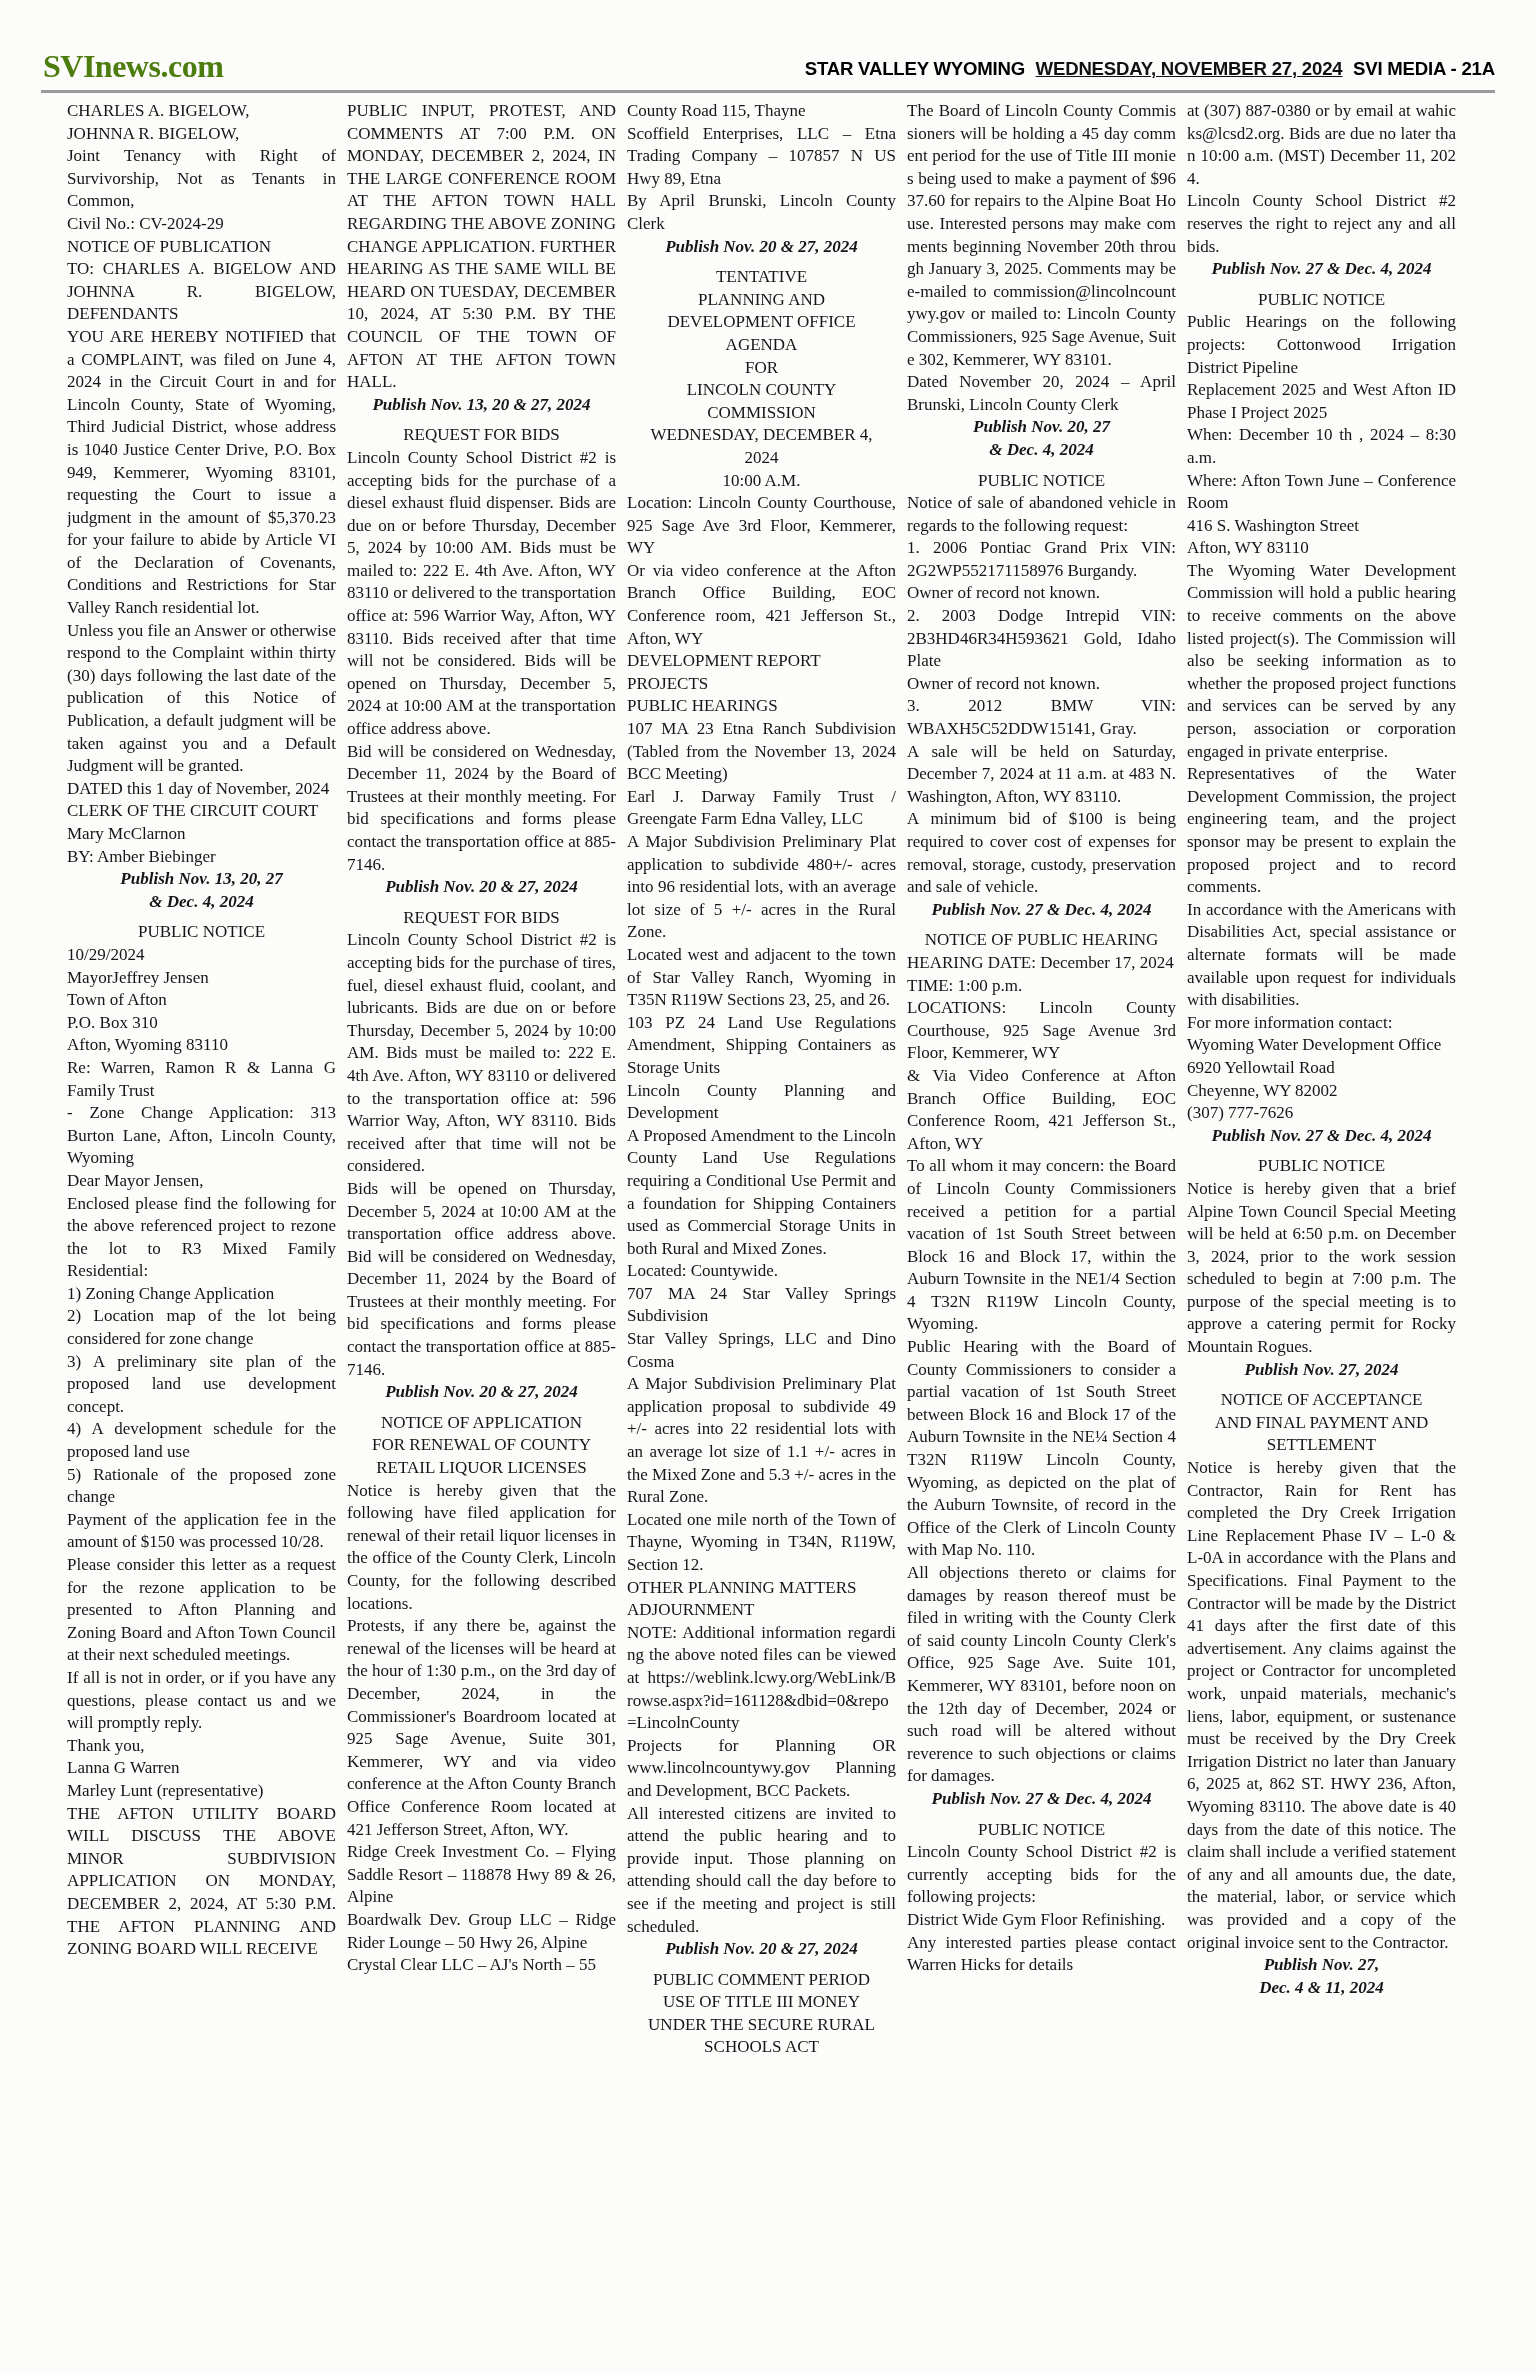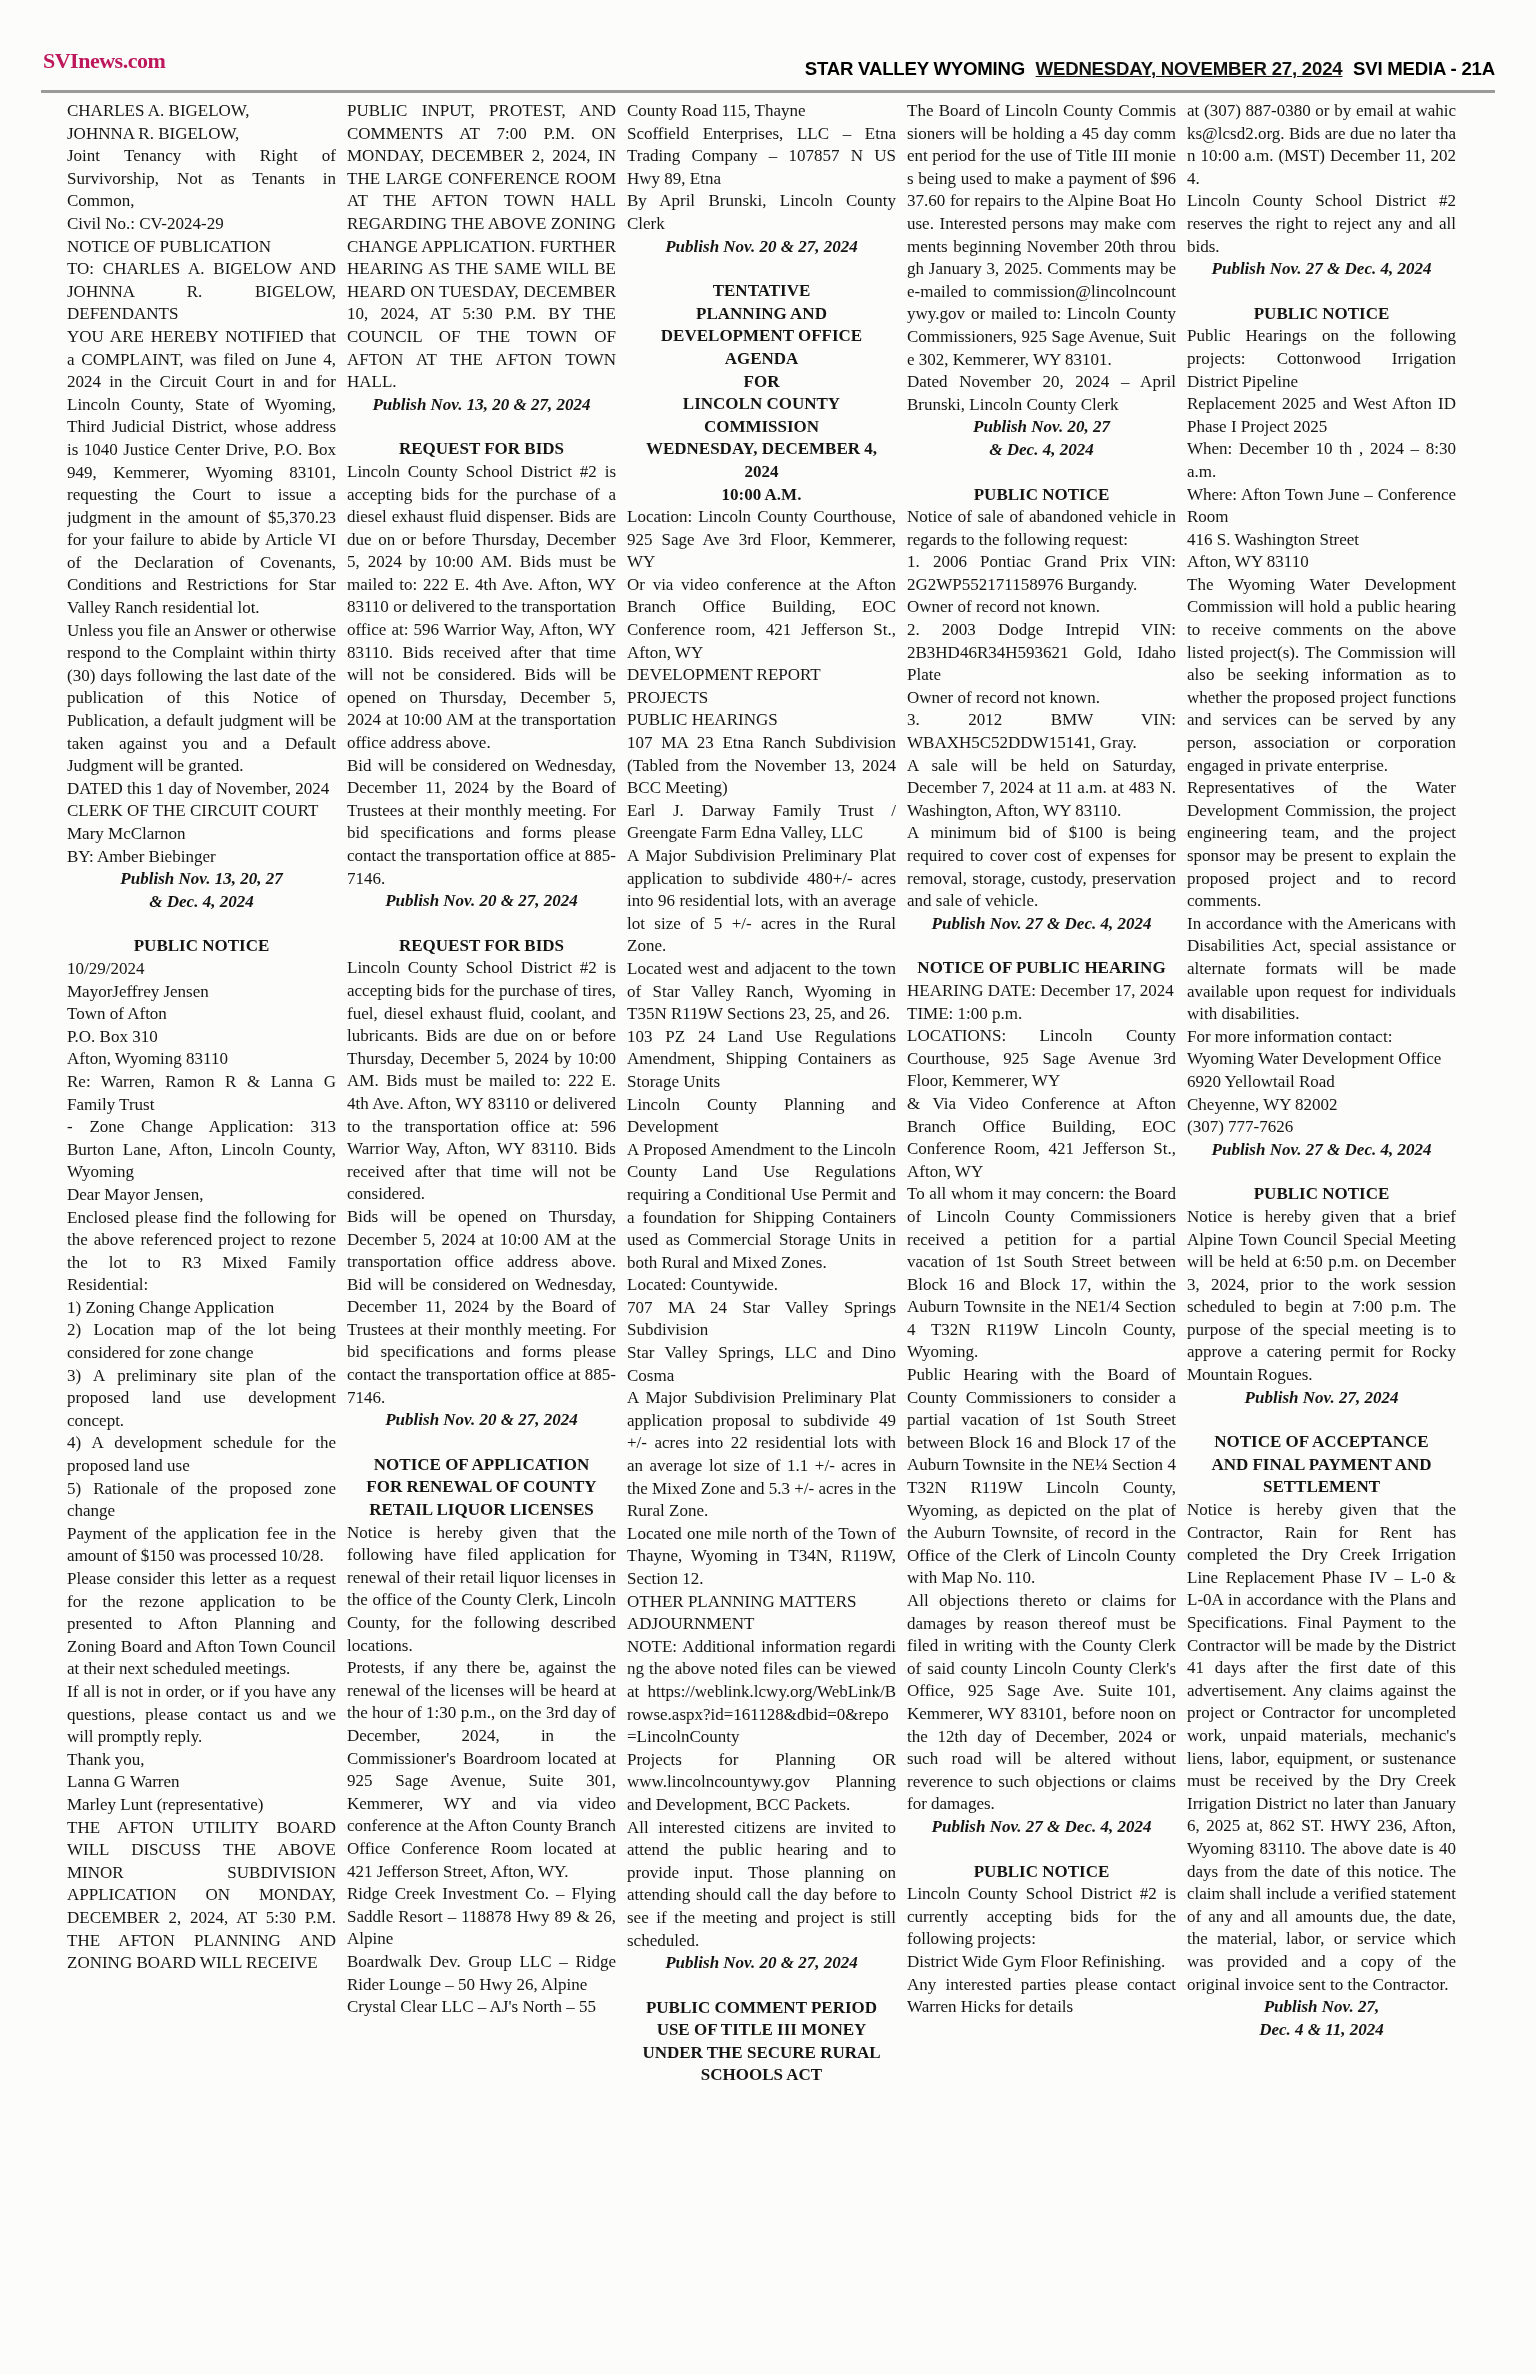--- a/index.html
+++ b/index.html
@@ -10,21 +10,21 @@
     background:#fcfcfa;
     font-family:"Liberation Serif","DejaVu Serif",serif;
     color:#151515;
     overflow:hidden;
   }
   
   .masthead { position:absolute; left:0; top:0; width:100%; height:90px; }
   .logo {
     position:absolute; left:43px; top:48px;
     font-family:"Liberation Serif","DejaVu Serif",serif;
-    font-weight:bold; font-size:22px; letter-spacing:-0.5px; color:#be185d;
+    font-weight:bold; font-size:32px; letter-spacing:-0.5px; color:#4d7c0f;
     white-space:nowrap;
   }
   .meta {
     position:absolute; right:41px; top:58px;
     font-family:"Liberation Sans","DejaVu Sans",sans-serif;
     font-size:18.6px; font-weight:bold; letter-spacing:-0.2px;
     white-space:nowrap;
   }
   .meta-gray { color:#000000; }
   .meta-black { color:#111; margin:0 5.6px;text-decoration:underline; }
@@ -38,22 +38,22 @@
     display:flex; gap:11px;
   }
   .col {
     width:269px; height:2273px; overflow:hidden;
     font-size:17px; line-height:22.6px;
     text-align:justify;
     overflow-wrap:anywhere;
   }
   .blk { margin:0; }
   .blk.h {
-    font-weight:bold; text-align:center; white-space:pre-line;
-    margin-top:22px;
+    font-weight:normal; text-align:center; white-space:pre-line;
+    margin-top:8px;
   }
   .blk.pub { font-weight:bold; text-align:center; white-space:pre-line;font-style:italic; }
   .blk.url { word-break:break-all; }
 </style>
 </head>
 <body>
 
 <div class="page">
   <div class="masthead">
     <div class="logo">SVInews.com</div>

